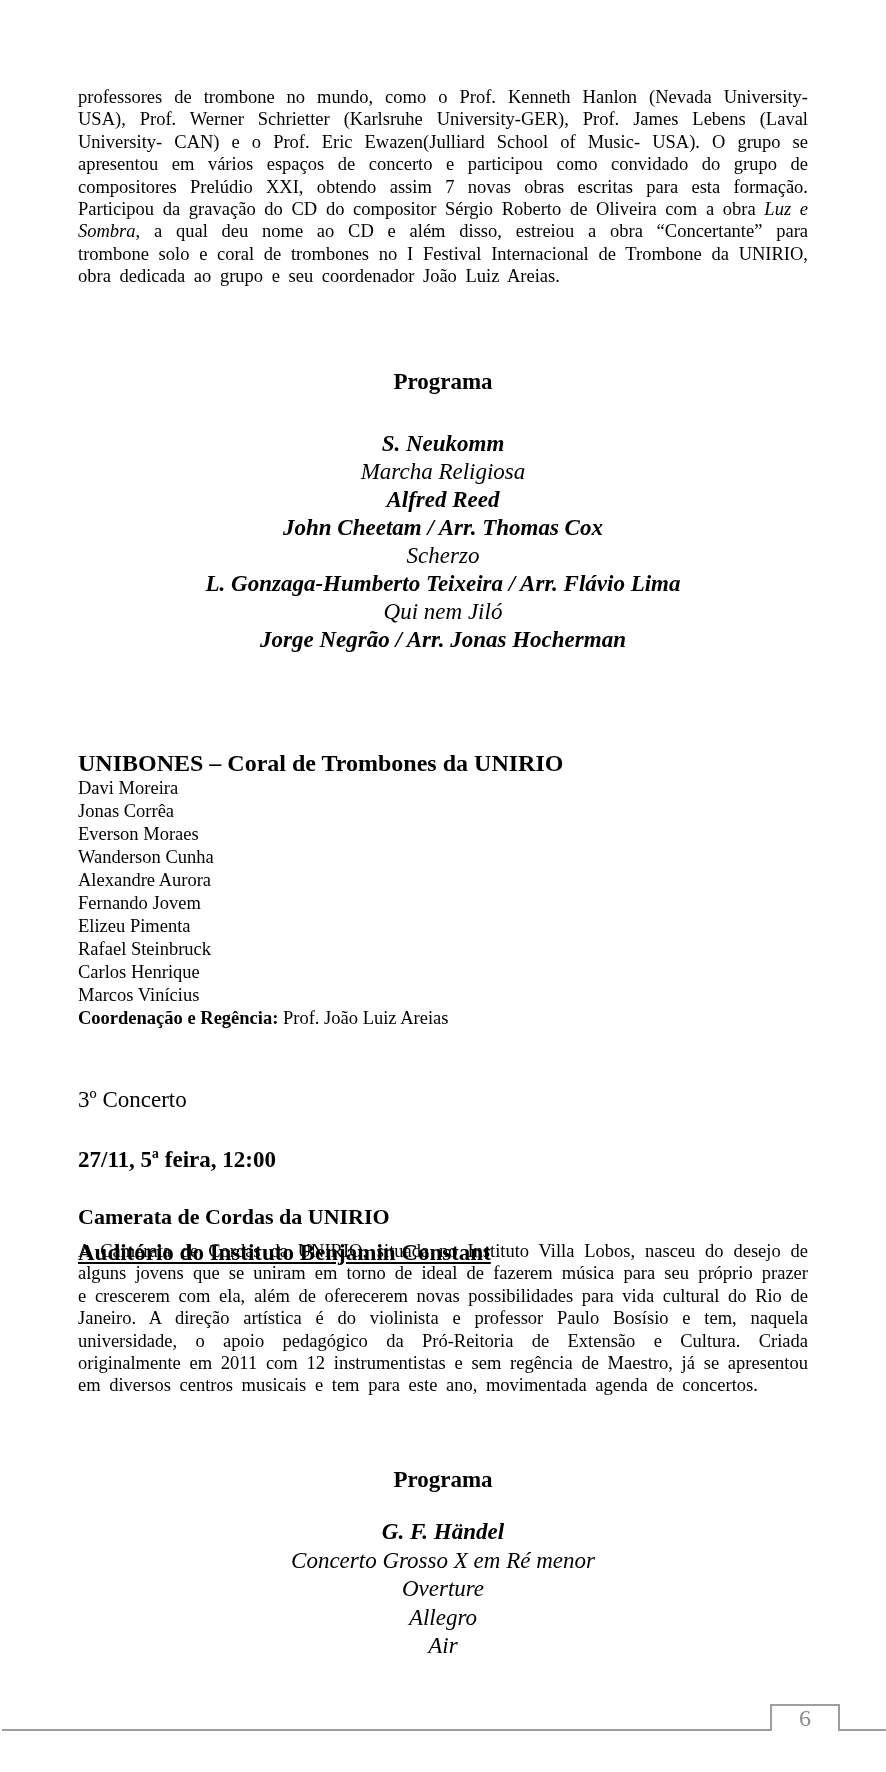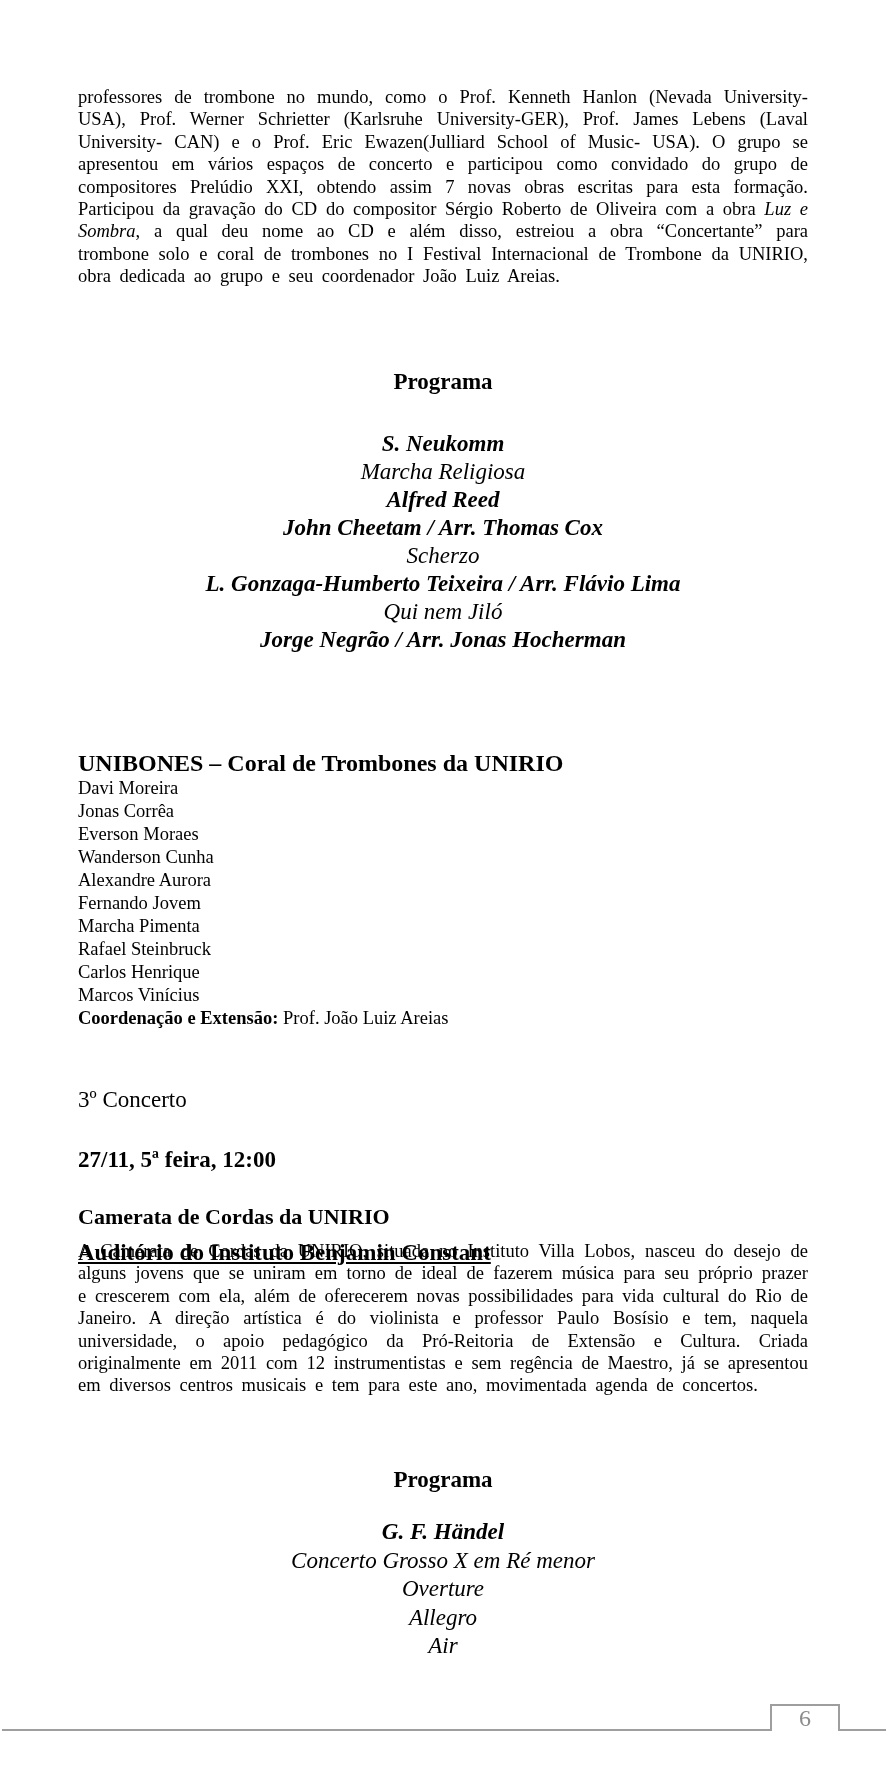--- a/index.html
+++ b/index.html
@@ -124,25 +124,25 @@
 
   <div class="ens-heading">UNIBONES – Coral de Trombones da UNIRIO</div>
 
   <div class="members">
     <div>Davi Moreira</div>
     <div>Jonas Corrêa</div>
     <div>Everson Moraes</div>
     <div>Wanderson Cunha</div>
     <div>Alexandre Aurora</div>
     <div>Fernando Jovem</div>
-    <div>Marcha Pimenta</div>
+    <div>Elizeu Pimenta</div>
     <div>Rafael Steinbruck</div>
     <div>Carlos Henrique</div>
     <div>Marcos Vinícius</div>
-    <div><span class="b">Coordenação e Extensão:</span><span> Prof. João Luiz Areias</span></div>
+    <div><span class="b">Coordenação e Regência:</span><span> Prof. João Luiz Areias</span></div>
   </div>
 
   <div class="centerline concert-no">3º Concerto</div>
   <div class="centerline c-date">27/11, 5ª feira, 12:00</div>
   <div class="centerline c-venue">Auditório do Instituto Benjamin Constant</div>
   <div class="centerline c-name">Camerata de Cordas da UNIRIO</div>
 
   <p class="para p2">A Camerata de Cordas da UNIRIO, situada no Instituto Villa Lobos, nasceu do desejo de alguns jovens que se uniram em torno de ideal de fazerem música para seu próprio prazer e crescerem com ela, além de oferecerem novas possibilidades para vida cultural do Rio de Janeiro. A direção artística é do violinista e professor Paulo Bosísio e tem, naquela universidade, o apoio pedagógico da Pró-Reitoria de Extensão e Cultura. Criada originalmente em 2011 com 12 instrumentistas e sem regência de Maestro, já se apresentou em diversos centros musicais e tem para este ano, movimentada agenda de concertos.</p>
 
   <div class="heading h-prog2">Programa</div>

